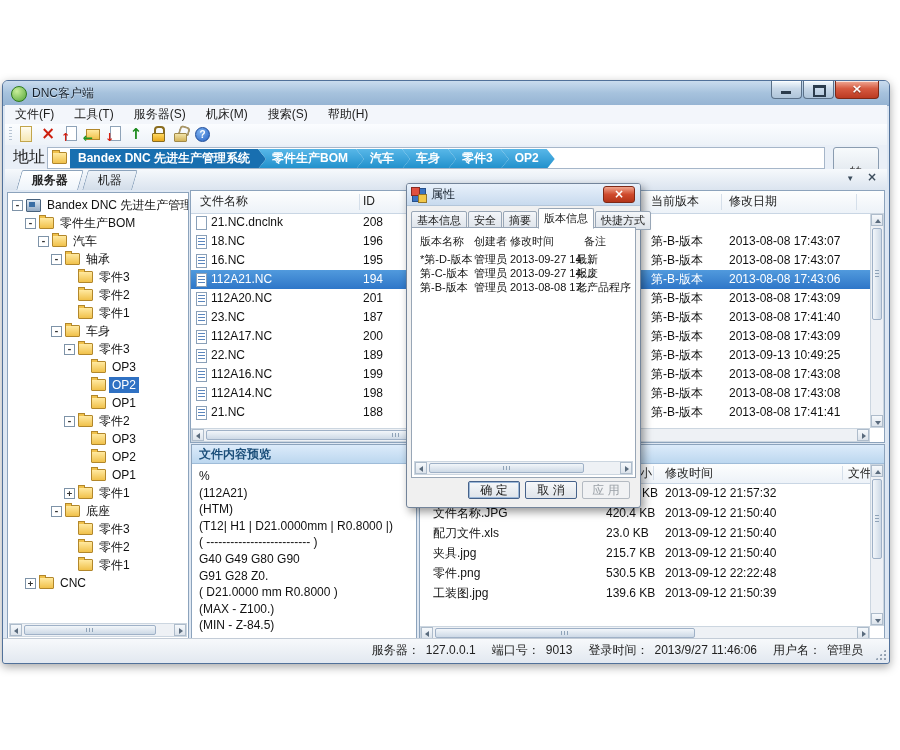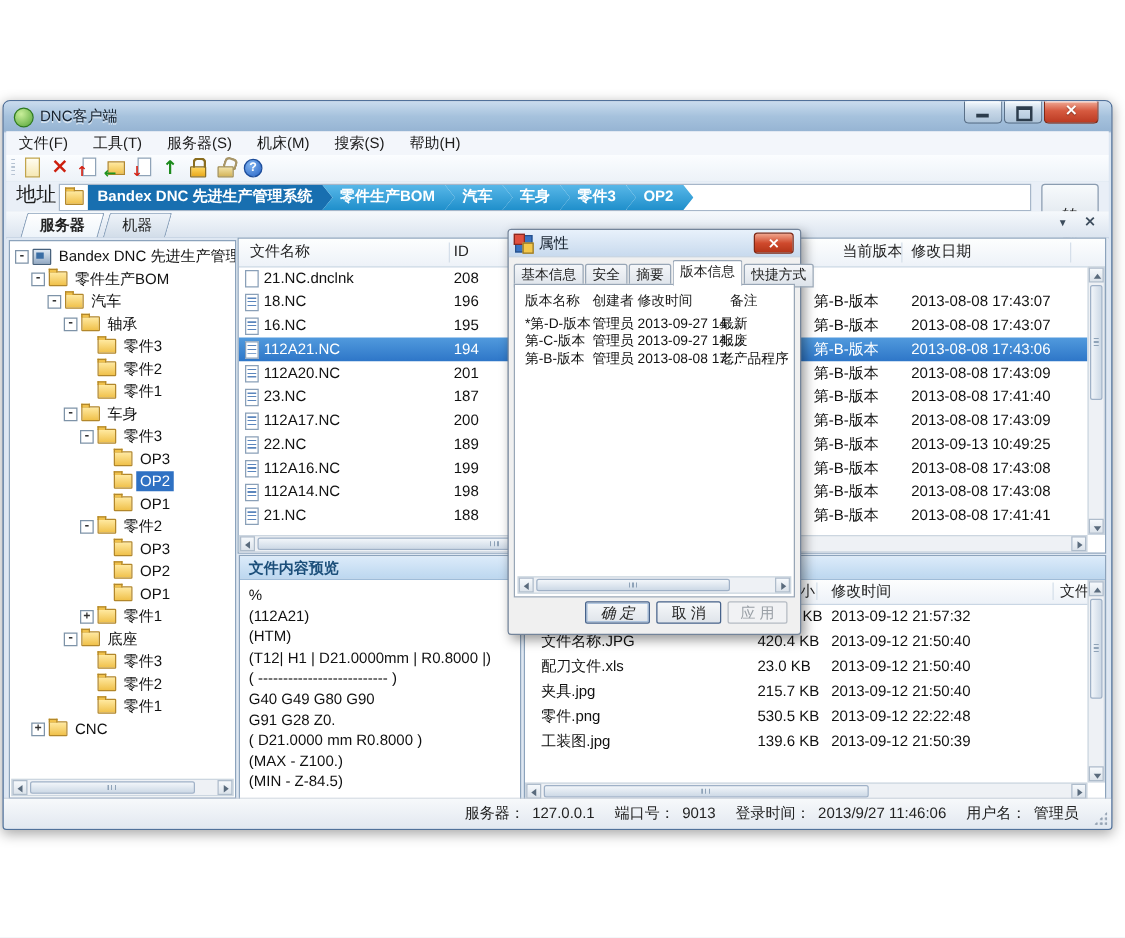--- a/index.html
+++ b/index.html
@@ -71,21 +71,21 @@
   .ticon.srv{background:linear-gradient(#dfe9f3,#93aac4);border:1px solid #47617c;height:11px;}
   .ticon.srv::before{content:"";position:absolute;top:2px;left:2px;width:6px;height:5px;background:#3a6ea5;border:none;}
   .tlabel{padding:0 3px;line-height:16px;}
   .tlabel.sel{background:#2f71c3;color:#fff;}
   .tree-hs{left:1px;right:1px;bottom:1px;}
 
   
   .filelist{position:absolute;left:185px;top:0;width:693px;height:251px;background:#fff;border:1px solid #8ca3bc;overflow:hidden;}
   .flheader{position:absolute;left:0;top:0;right:0;height:22px;background:linear-gradient(#fdfefe,#edf2f8);border-bottom:1px solid #c9d6e4;font-size:12px;color:#222;}
   .flheader span{position:absolute;top:0;line-height:21px;}
-  .h-name{left:9px;} .h-id{left:172px;} .h-ver{left:460px;margin-left:23px;} .h-date{left:538px;}
+  .h-name{left:9px;} .h-id{left:172px;} .h-ver{left:460px;} .h-date{left:538px;}
   .hsep{position:absolute;top:3px;height:16px;width:1px;background:#d5dfea;}
   .flrows{position:absolute;left:0;top:22px;right:14px;}
   .flrow{position:relative;height:19px;font-size:12px;color:#111;}
   .flrow.sel{background:linear-gradient(#519add,#2e76c8);color:#fff;}
   .fic{position:absolute;left:5px;top:3px;width:9px;height:12px;background:#fff;border:1px solid #8aa0b8;}
   .fic::after{content:"";position:absolute;left:1px;top:2px;right:1px;height:7px;background:repeating-linear-gradient(#5b86bd 0 1px,transparent 1px 3px);}
   .fic.plain::after{display:none;}
   .c-name{position:absolute;left:20px;line-height:19px;}
   .c-id{position:absolute;left:172px;line-height:19px;}
   .c-ver{position:absolute;left:460px;line-height:19px;}
@@ -150,21 +150,21 @@
   .vt-header{position:absolute;left:0;top:6px;right:0;height:15px;font-size:11px;color:#222;}
   .vt-header span{position:absolute;line-height:15px;}
   .vh1{left:8px;} .vh2{left:62px;} .vh3{left:98px;} .vh4{left:172px;}
   .vrows{position:absolute;left:0;top:24px;right:0;}
   .vrow{position:relative;height:14px;font-size:11px;color:#111;white-space:nowrap;}
   .vrow span{position:absolute;line-height:14px;}
   .vc1{left:8px;} .vc2{left:62px;} .vc3{left:98px;} .vc4{left:164px;}
   .dlg-hs{left:2px;right:2px;bottom:2px;}
   .dlg-btns{position:absolute;left:0;right:0;top:297px;height:20px;}
   .dbtn{position:absolute;height:18px;font-size:12px;font-family:inherit;color:#1c1c1c;background:linear-gradient(#f6f8fa,#dfe4ea);border:1px solid #46628a;border-radius:2px;padding:0;}
-  .dbtn.ok{left:61px;width:52px;box-shadow:0 0 0 1px #9cb8d8 inset;font-style:italic;}
+  .dbtn.ok{left:61px;width:52px;box-shadow:0 0 0 1px #9cb8d8 inset;}
   .dbtn.cancel{left:118px;width:52px;}
   .dbtn.disabled{left:175px;width:48px;color:#9aa0a6;border-color:#b4bac2;background:#f1f2f4;}
 </style>
 </head>
 <body>
 
 <div class="screen">
 <div class="window">
 
   <div class="titlebar">

